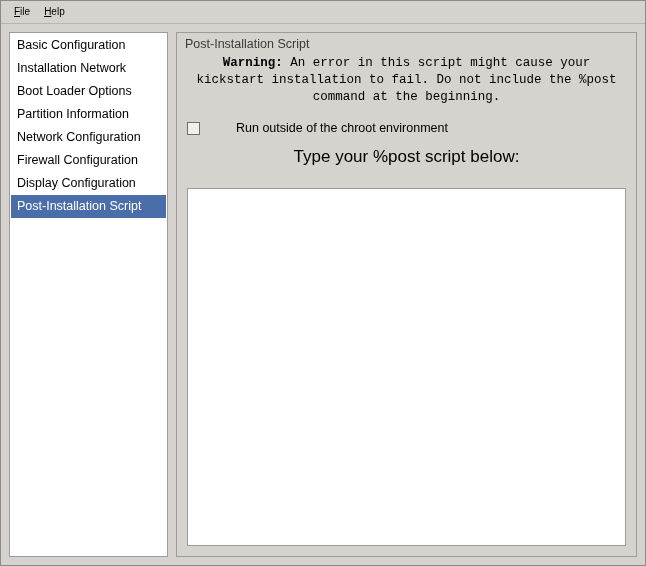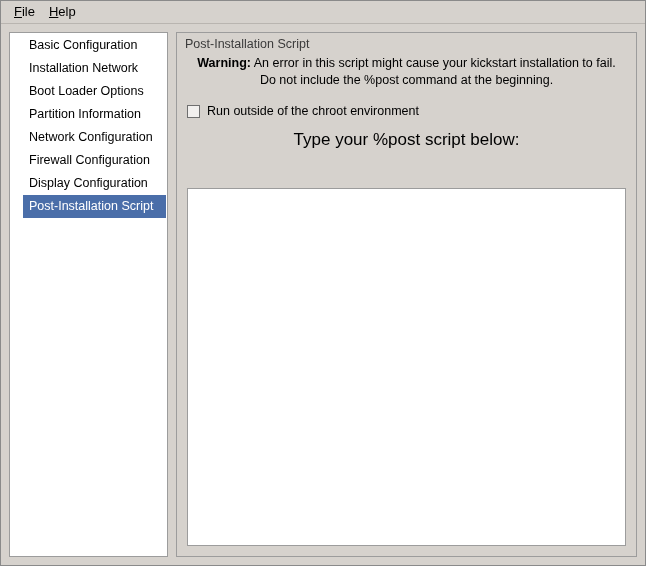--- a/index.html
+++ b/index.html
@@ -28,21 +28,21 @@
   .menubar {
     height: 22px;
     display: flex;
     align-items: center;
     padding-left: 6px;
     background: #d6d2cd;
     border-bottom: 1px solid #b9b5b0;
   }
   .menu-item {
     padding: 2px 7px;
-    font-size: 13px;
+    font-size: 10px;
     line-height: 16px;
     color: #000;
     cursor: default;
     text-align: center;
   }
   .menu-item u { text-decoration: underline; }
 
   
   .body-area {
     position: absolute;
@@ -66,21 +66,20 @@
     overflow: hidden;
   }
   .list-item {
     height: 23px;
     line-height: 23px;
     padding-left: 6px;
     font-size: 12.5px;
     color: #000;
     white-space: nowrap;
     cursor: default;
-    margin-left: 12px;
   }
   .list-item.selected {
     background: #4a6ea9;
     color: #ffffff;
   }
 
   
   .panel {
     flex: 1;
     border: 1px solid #9c9c9c;
@@ -102,28 +101,30 @@
     top: 22px; bottom: 0;
     padding: 0 10px 10px 10px;
     box-sizing: border-box;
   }
   .warning {
     text-align: center;
     font-size: 12.5px;
     line-height: 17px;
     padding: 0 6px;
     margin-bottom: 12px;
+    font-family: Liberation Mono, monospace;
   }
   .warning b { font-weight: bold; }
 
   .check-row {
     display: flex;
     align-items: center;
     margin-bottom: 9px;
     height: 20px;
+    gap: 29px;
   }
   .checkbox {
     width: 13px;
     height: 13px;
     border: 1px solid #6f6f6f;
     background: #f2f0ee;
     box-sizing: border-box;
     margin-right: 7px;
     flex: none;
   }

